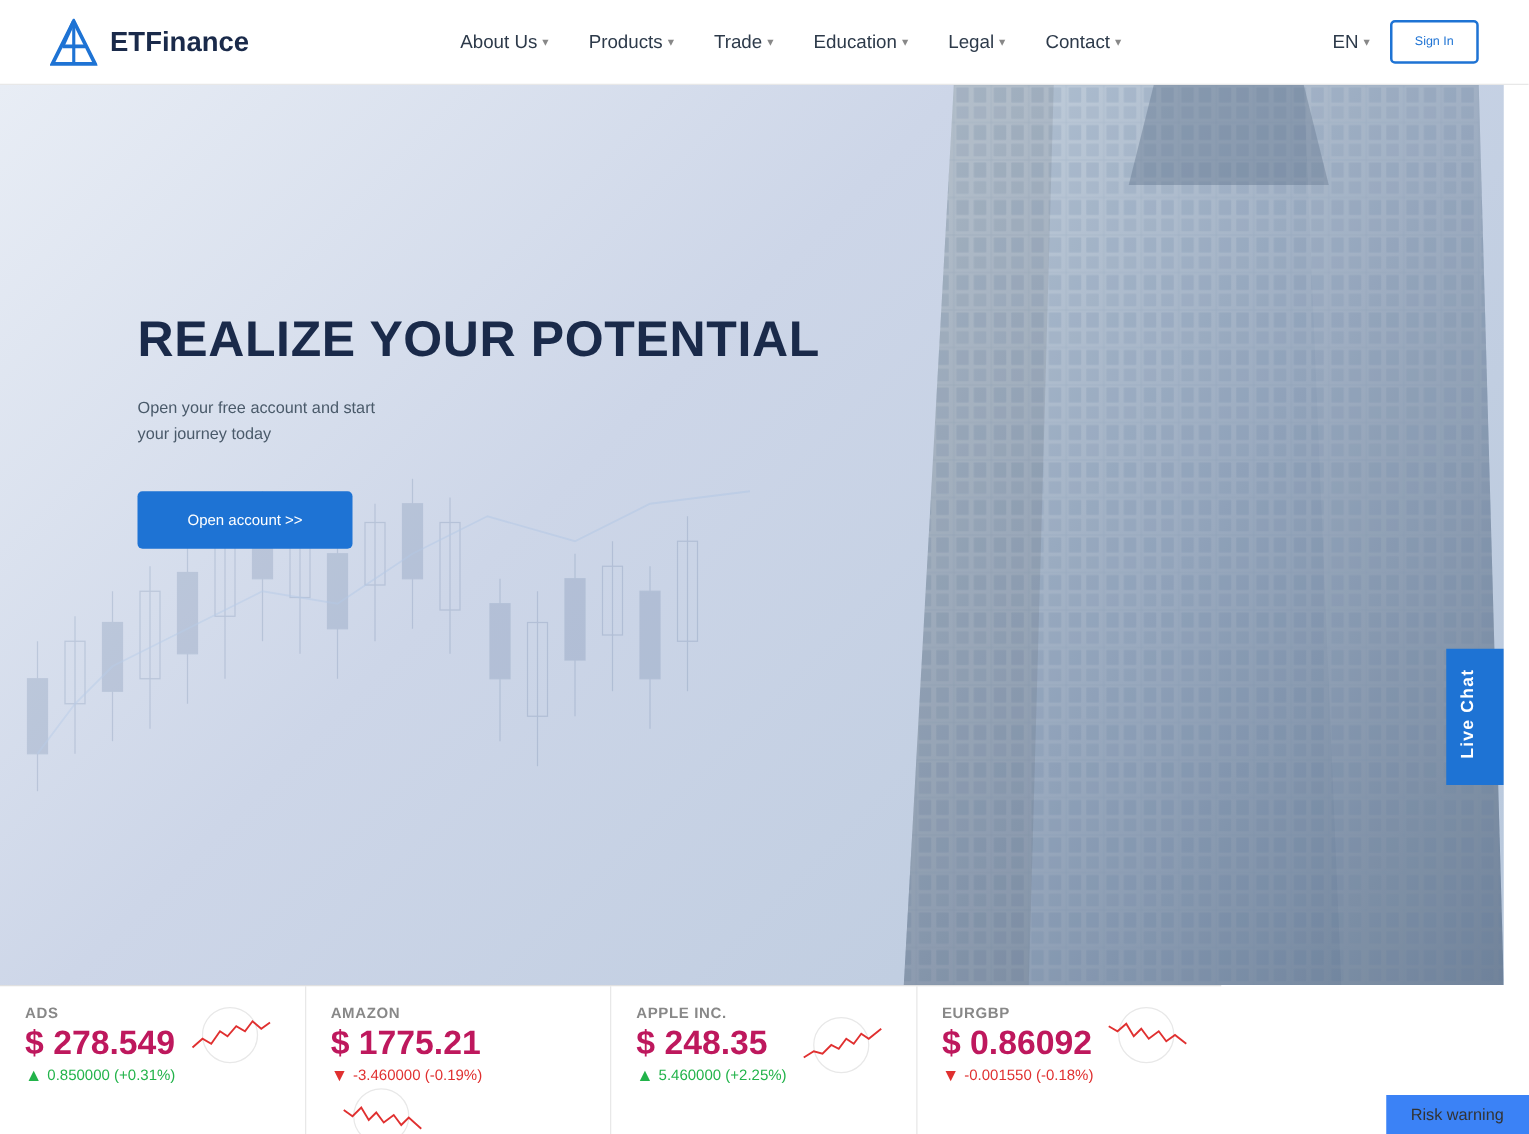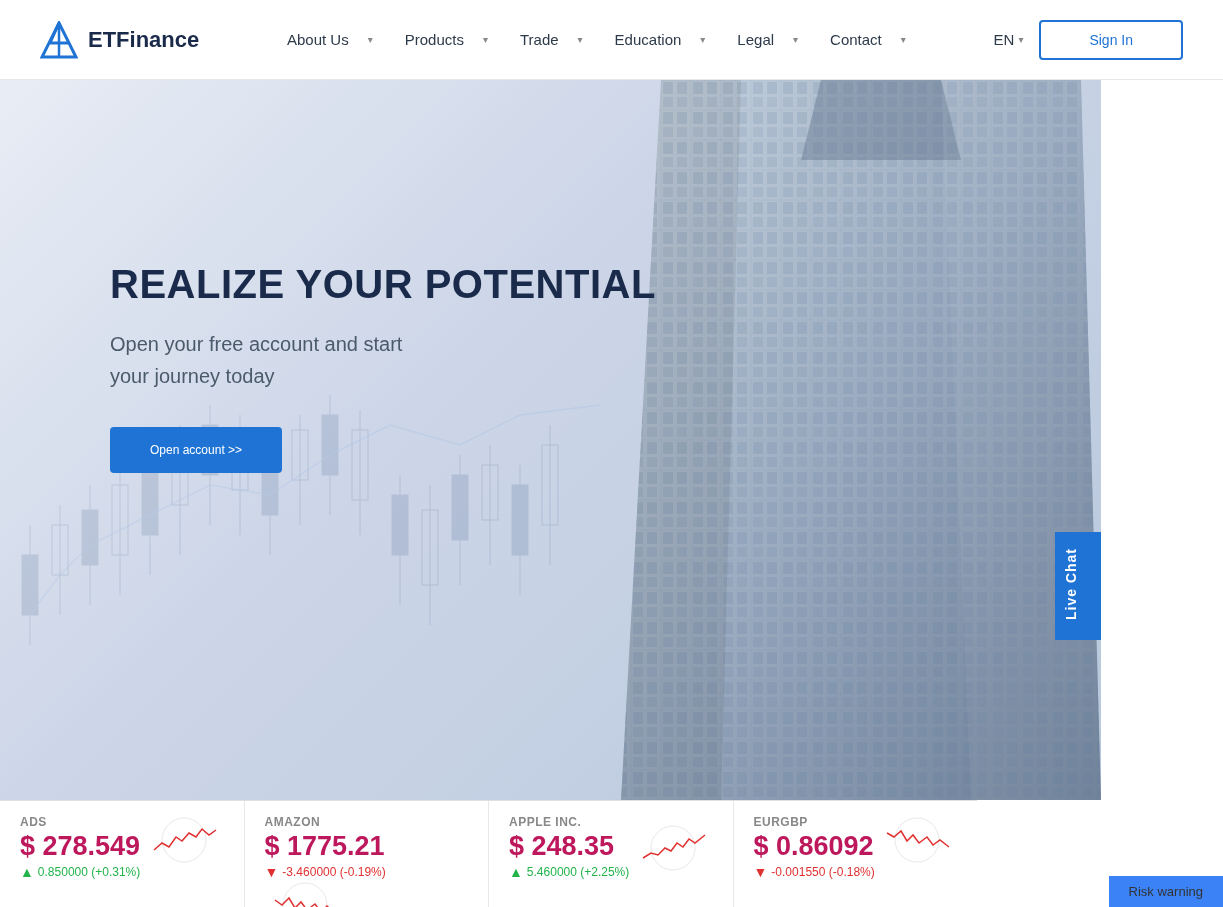--- a/index.html
+++ b/index.html
@@ -4,21 +4,21 @@
   <style>
     * { margin: 0; padding: 0; box-sizing: border-box; }
     body { font-family: 'Segoe UI', Arial, sans-serif; width: 1223px; overflow-x: hidden; }
 
     
     .navbar {
       display: flex;
       align-items: center;
       justify-content: space-between;
       padding: 0 40px;
-      height: 80px;
+      height: 68px;
       background: #fff;
       border-bottom: 1px solid #e8e8e8;
       position: relative;
       z-index: 10;
     }
     .logo-area {
       display: flex;
       align-items: center;
       gap: 10px;
     }
@@ -35,21 +35,21 @@
       font-weight: 700;
     }
     .nav-links {
       display: flex;
       align-items: center;
       gap: 4px;
     }
     .nav-item {
       display: flex;
       align-items: center;
-      gap: 19px;
+      gap: 4px;
       padding: 8px 14px;
       font-size: 15px;
       color: #2d3a4a;
       cursor: pointer;
       white-space: nowrap;
     }
     .nav-chevron {
       font-size: 10px;
       color: #888;
     }
@@ -60,54 +60,54 @@
     }
     .lang-selector {
       display: flex;
       align-items: center;
       gap: 4px;
       font-size: 15px;
       color: #2d3a4a;
       cursor: pointer;
     }
     .signin-btn {
-      padding: 10px 48px;
+      padding: 10px 18px;
       border: 2px solid #1e73d4;
       background: transparent;
       color: #1e73d4;
-      font-size: 14px;
+      font-size: 10px;
       border-radius: 4px;
       cursor: pointer;
       font-weight: 500;
     }
 
     
     .hero {
       position: relative;
-      width: 1101px;
+      width: 1203px;
       height: 720px;
       background: linear-gradient(135deg, #e8edf5 0%, #cdd6e8 40%, #b8c8dc 100%);
       overflow: hidden;
     }
 
     .hero-content {
       position: absolute;
       left: 110px;
       top: 180px;
     }
     .hero-title {
       font-size: 40px;
       font-weight: 800;
       color: #1a2a4a;
       line-height: 1.2;
       text-transform: uppercase;
       letter-spacing: 0.5px;
     }
     .hero-subtitle {
-      font-size: 20px;
+      font-size: 13px;
       color: #4a5a6a;
       margin-top: 20px;
       line-height: 1.6;
     }
     .open-account-btn {
       margin-top: 35px;
       padding: 16px 40px;
       background: #1e73d4;
       color: #fff;
       font-size: 12px;

